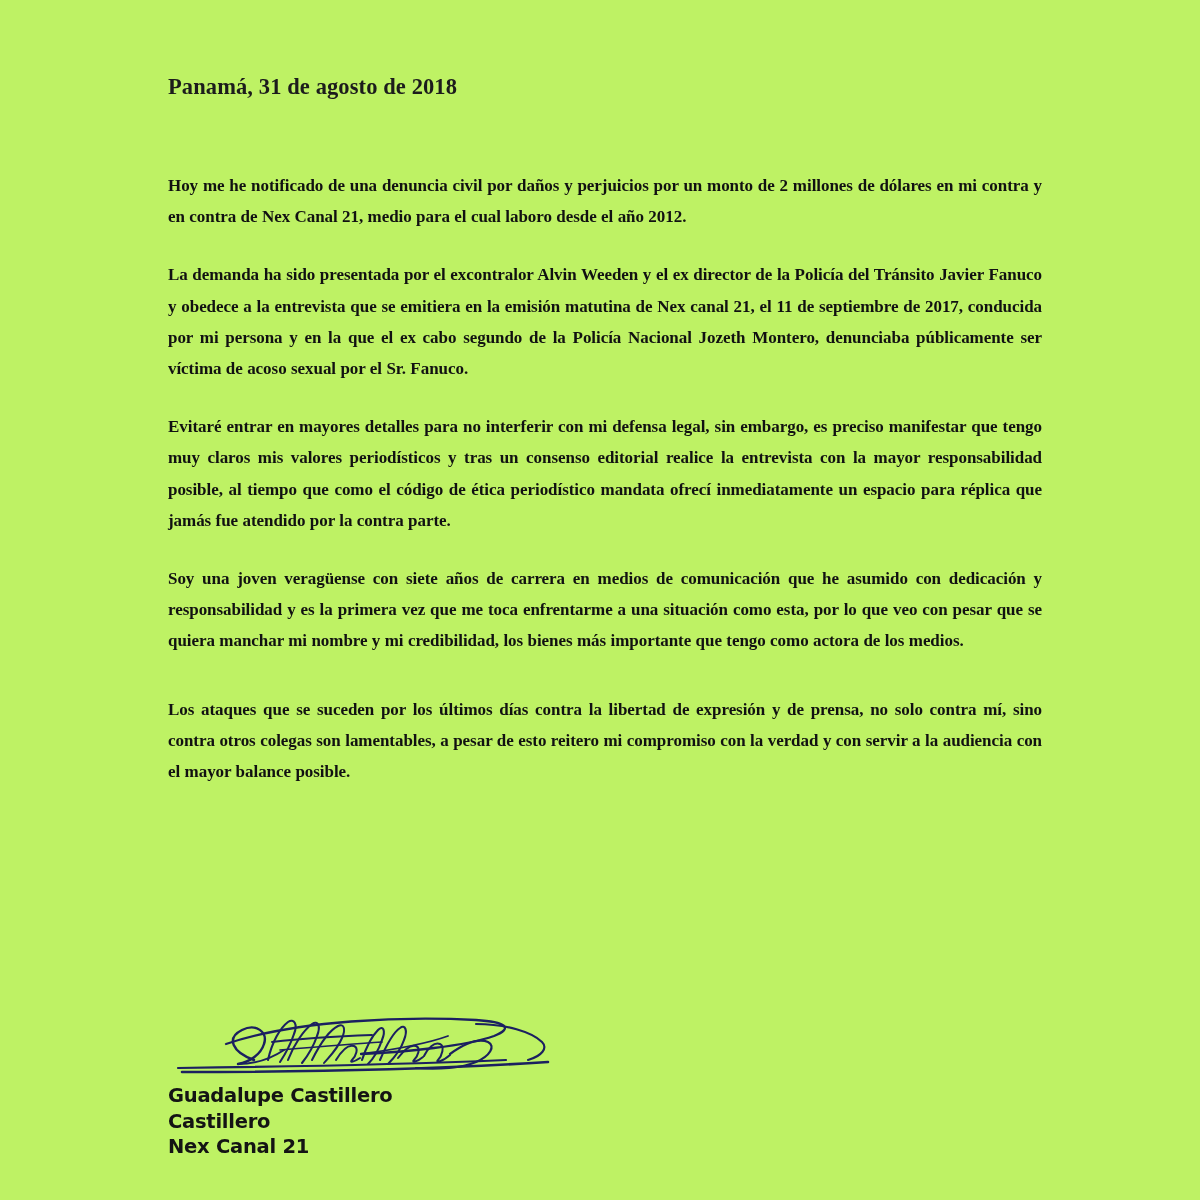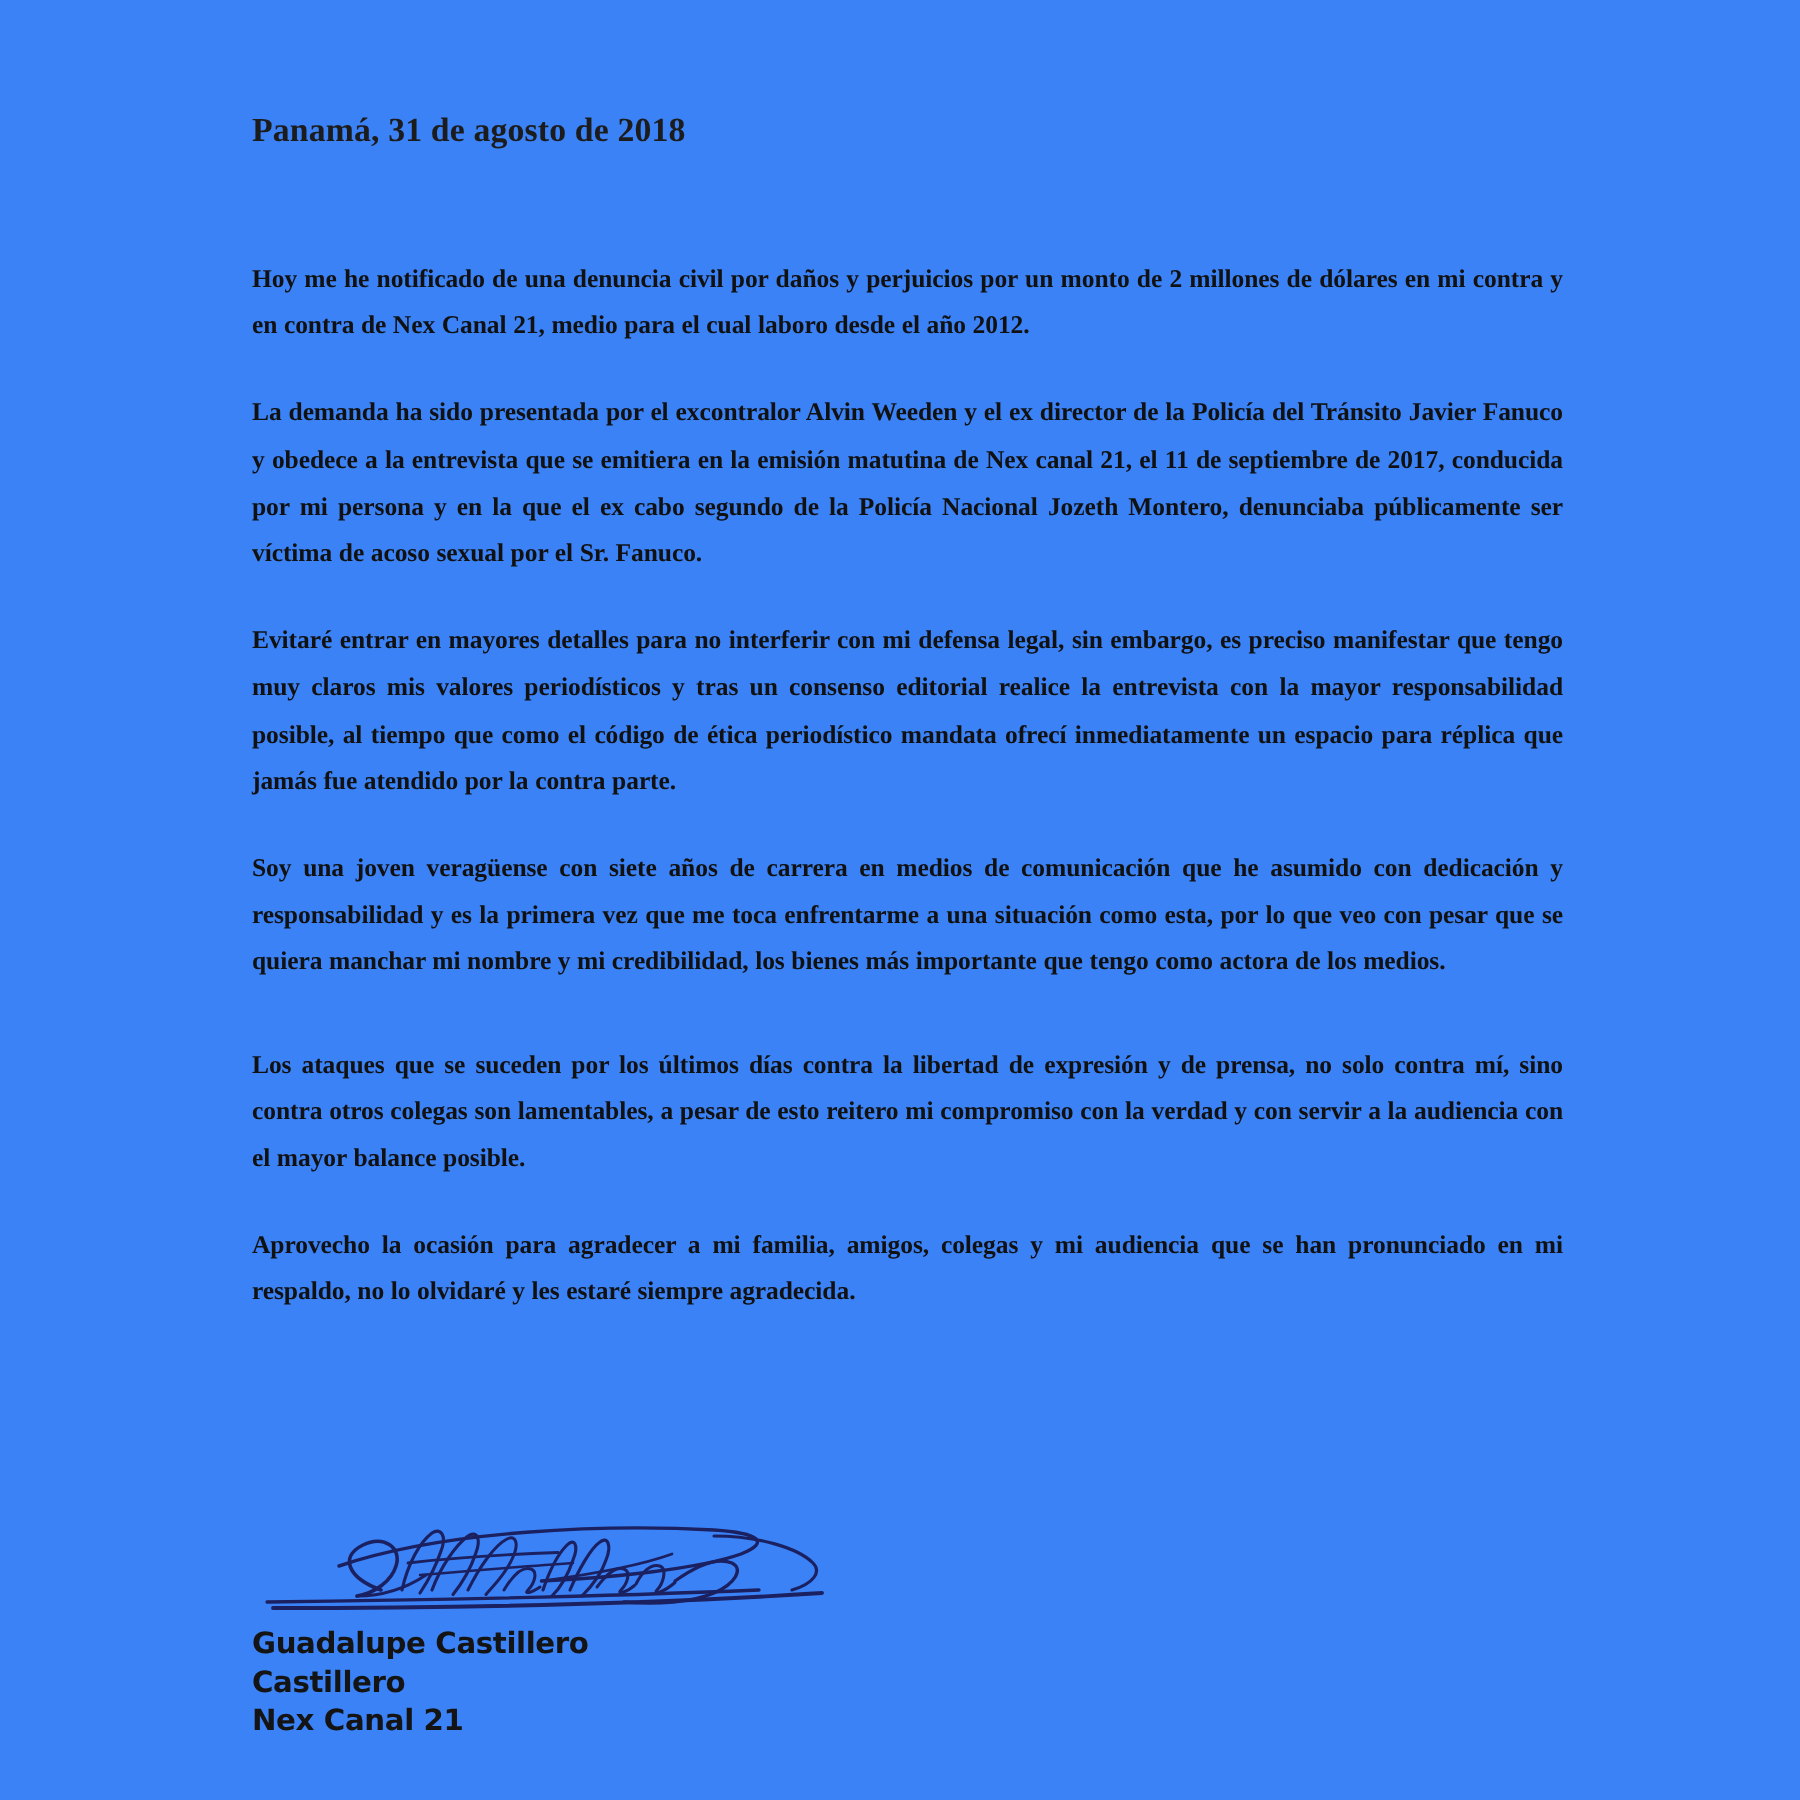--- a/index.html
+++ b/index.html
@@ -11,21 +11,21 @@
     height: 1200px;
     background: #ffffff;
     font-family: "Liberation Serif", "DejaVu Serif", serif;
     overflow: hidden;
   }
 
   #page {
     position: relative;
     width: 1200px;
     height: 1200px;
-    background: #3b82f6;
+    background: #bef264;
     box-sizing: border-box;
   }
 
   #doc-body {
     position: absolute;
     left: 168px;
     top: 0;
     width: 874px;
   }
 
@@ -105,21 +105,20 @@
     <p class="letter-para" id="para-1">Hoy me he notificado  de una denuncia civil por daños y perjuicios por un monto de 2 millones de dólares en mi contra y en contra de Nex Canal 21, medio para el cual laboro desde el año 2012.</p>
 
     <p class="letter-para" id="para-2">La demanda ha sido presentada por el excontralor Alvin Weeden y el ex director de la Policía del Tránsito Javier Fanuco y obedece a la entrevista que se emitiera en la emisión matutina de Nex canal 21, el 11 de septiembre de 2017, conducida por mi persona y en la que el ex cabo segundo de la Policía Nacional Jozeth Montero, denunciaba públicamente ser víctima de acoso sexual por el Sr. Fanuco.</p>
 
     <p class="letter-para" id="para-3">Evitaré entrar en mayores detalles para no interferir con mi defensa legal, sin embargo, es preciso manifestar que tengo muy claros mis valores periodísticos y tras un consenso editorial realice la entrevista con la mayor responsabilidad posible, al tiempo que como el código de ética periodístico mandata ofrecí inmediatamente un espacio para réplica que jamás fue atendido por la contra parte.</p>
 
     <p class="letter-para" id="para-4">Soy una joven veragüense con siete años de carrera en medios de comunicación  que he asumido con dedicación y responsabilidad y es la primera vez que me toca enfrentarme a una situación como esta, por lo que veo con pesar que se quiera manchar mi nombre y mi credibilidad, los bienes más importante que tengo como actora de los medios.</p>
 
     <p class="letter-para" id="para-5">Los ataques que se suceden por los últimos días contra  la libertad de expresión y de prensa, no solo contra mí, sino contra otros colegas son lamentables, a pesar de esto reitero mi compromiso con la verdad y con servir a la audiencia con el mayor balance posible.</p>
 
-    <p class="letter-para" id="para-6">Aprovecho la ocasión para agradecer a  mi familia, amigos, colegas y mi audiencia que se han pronunciado en mi respaldo, no lo olvidaré y les estaré siempre agradecida.</p>
 
   </div>
 
   <div id="signature-block">
 
     <div id="signature-mark">
       <svg viewBox="0 0 420 72" xmlns="http://www.w3.org/2000/svg">
         <g fill="none" stroke="#1b2060" stroke-linecap="round" stroke-linejoin="round">
 
           <path d="M2 58 C 90 57, 210 55, 330 50" stroke-width="2.2"></path>

